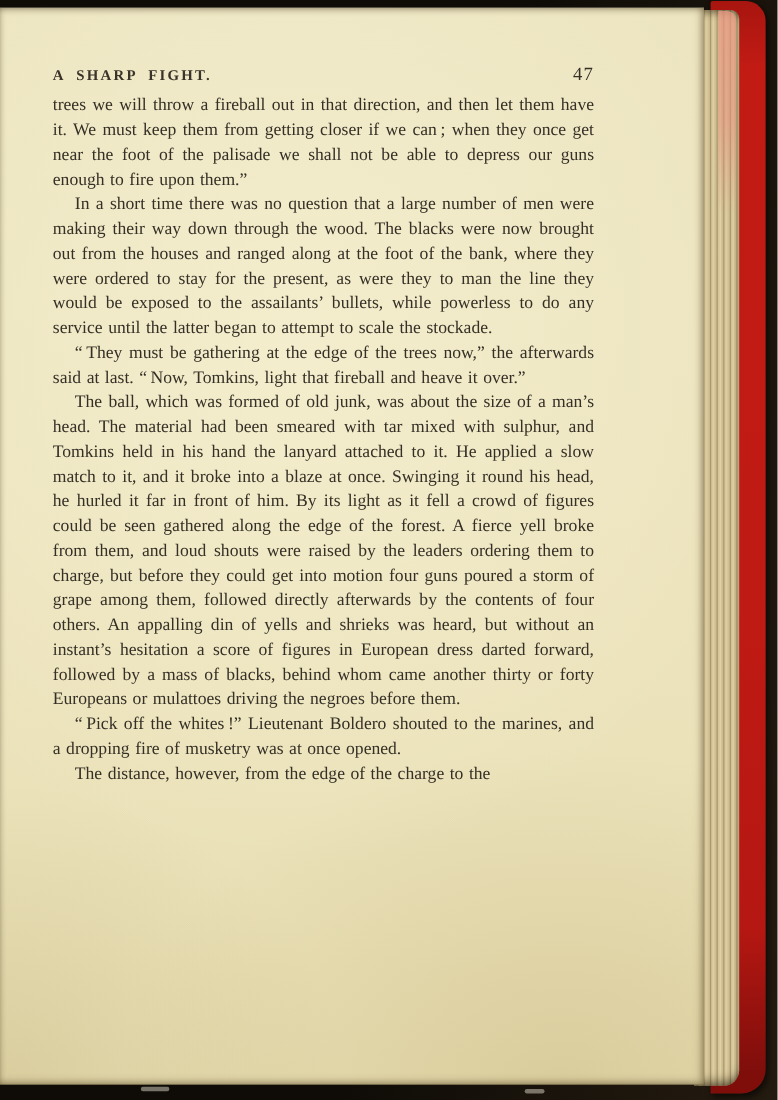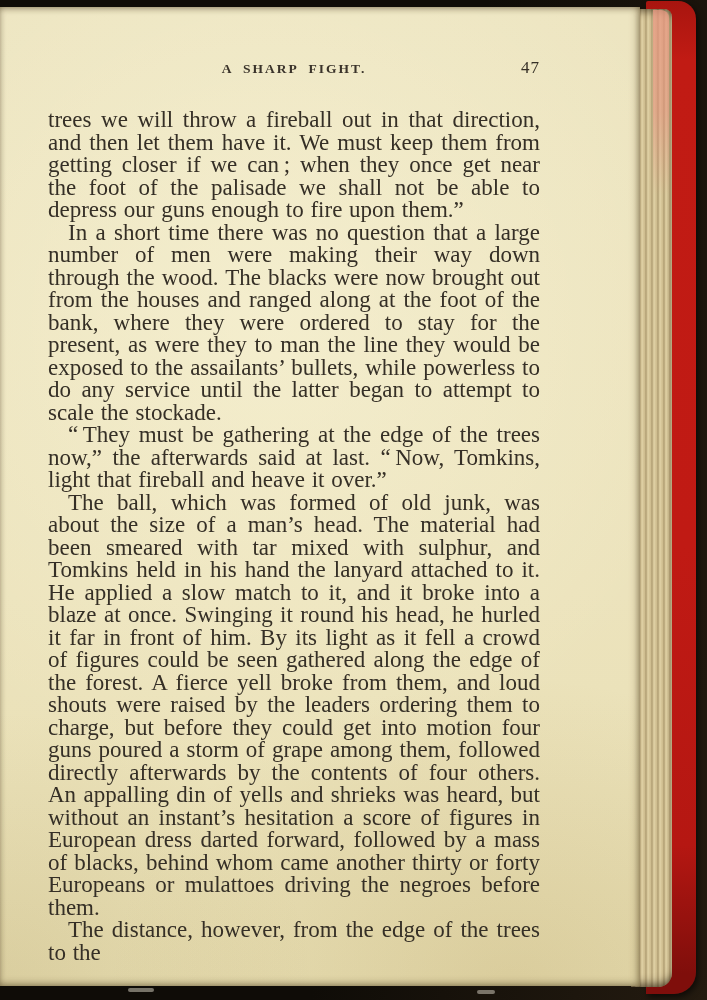--- a/index.html
+++ b/index.html
@@ -75,38 +75,37 @@
     top: 53px;
     width: 492px;
     color: #352f26;
   }
   .header-row {
     position: relative;
     height: 17px;
     line-height: 17px;
   }
   .running-header {
-    text-align: center;
     font-size: 13.5px;
     font-weight: bold;
     letter-spacing: 2px;
     word-spacing: 5px;
     color: #3a332a;
   }
   .page-number {
     position: absolute;
     right: 0;
     top: -1px;
     font-size: 17px;
     letter-spacing: 1px;
     color: #352f26;
   }
   .body-text {
-    margin-top: 32px;
-    font-size: 23px;
+    margin-top: 8px;
+    font-size: 16px;
     line-height: 22.5px;
     text-align: justify;
     word-spacing: 1px;
   }
   .body-text p {
     margin: 0;
     text-indent: 20px;
   }
   .body-text p.no-indent {
     text-indent: 0;
@@ -139,21 +138,22 @@
       <div class="header-row">
         <div class="running-header">A SHARP FIGHT.</div>
         <div class="page-number">47</div>
       </div>
 
       <div class="body-text">
         <p class="no-indent">trees we will throw a fireball out in that direction, and then let them have it.  We must keep them from getting closer if we can ; when they once get near the foot of the palisade we shall not be able to depress our guns enough to fire upon them.”</p>
         <p>In a short time there was no question that a large number of men were making their way down through the wood.  The blacks were now brought out from the houses and ranged along at the foot of the bank, where they were ordered to stay for the present, as were they to man the line they would be exposed to the assailants’ bullets, while powerless to do any service until the latter began to attempt to scale the stockade.</p>
         <p>“ They must be gathering at the edge of the trees now,” the afterwards said at last.  “ Now, Tomkins, light that fireball and heave it over.”</p>
         <p>The ball, which was formed of old junk, was about the size of a man’s head.  The material had been smeared with tar mixed with sulphur, and Tomkins held in his hand the lanyard attached to it.  He applied a slow match to it, and it broke into a blaze at once.  Swinging it round his head, he hurled it far in front of him.  By its light as it fell a crowd of figures could be seen gathered along the edge of the forest.  A fierce yell broke from them, and loud shouts were raised by the leaders ordering them to charge, but before they could get into motion four guns poured a storm of grape among them, followed directly afterwards by the contents of four others.  An appalling din of yells and shrieks was heard, but without an instant’s hesitation a score of figures in European dress darted forward, followed by a mass of blacks, behind whom came another thirty or forty Europeans or mulattoes driving the negroes before them.</p>
-        <p>The distance, however, from the edge of the trees to the</p>
+        <p>“ Pick off the whites !” Lieutenant Boldero shouted to the marines, and a dropping fire of musketry was at once opened.</p>
+        <p>The distance, however, from the edge of the charge to the</p>
       </div>
 
     </div>
   </div>
 
   <div class="glint glint-1"></div>
   <div class="glint glint-2"></div>
 
 </div>
 

